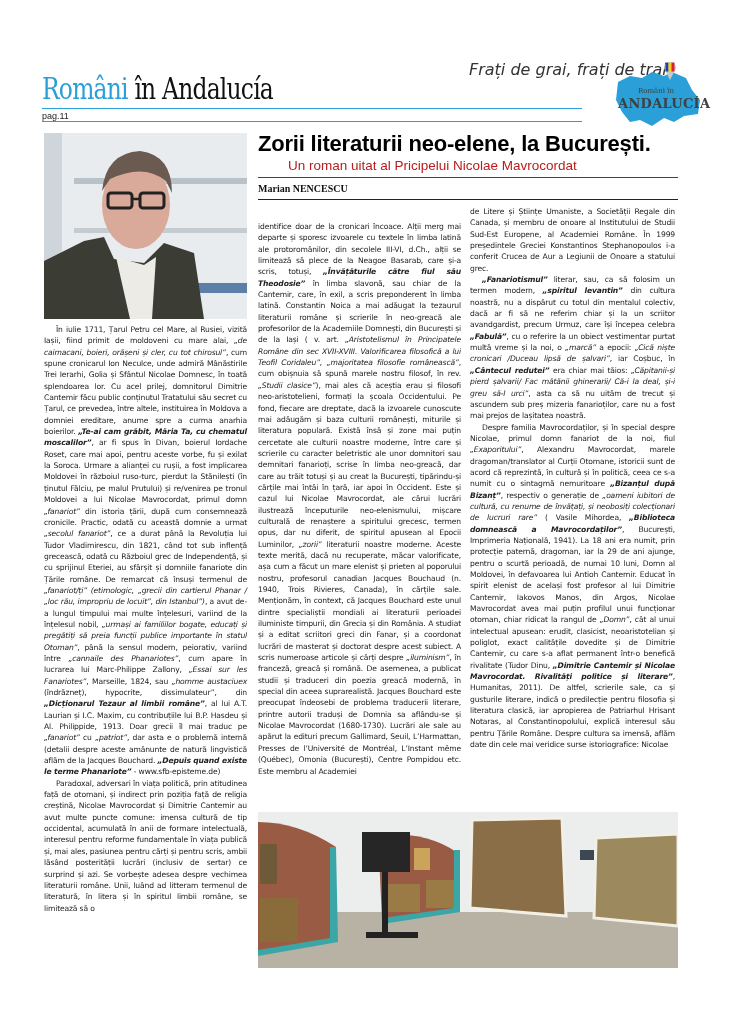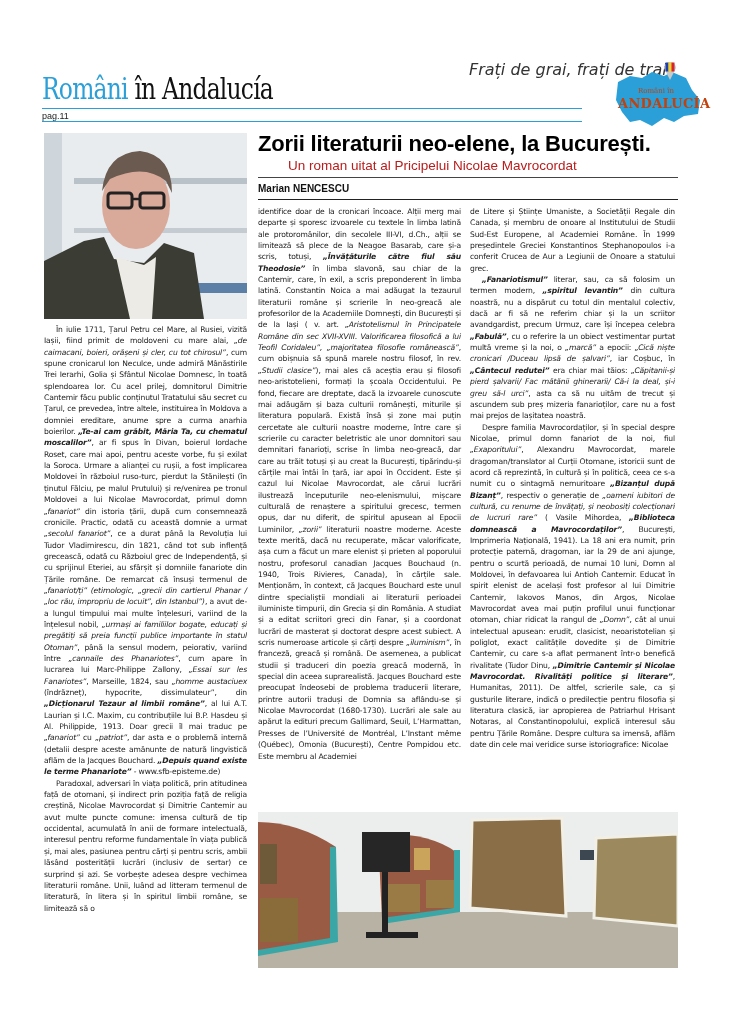--- a/index.html
+++ b/index.html
@@ -7,43 +7,43 @@
 
   
   .masthead { position: absolute; left: 42px; top: 74px; font-family: "DejaVu Serif", serif; font-size: 30px; letter-spacing: -1px; transform: scaleX(0.78); transform-origin: left top; line-height: 1; white-space: nowrap; }
   .masthead .m1 { color: #2a9fd8; }
   .masthead .m2 { color: #111; }
   .pagenum { position: absolute; left: 42px; top: 111px; font-size: 9px; color: #222; }
   .rule-top { position: absolute; left: 42px; top: 108px; width: 540px; height: 1px; background: #2a9fd8; }
   .rule-bot { position: absolute; left: 42px; top: 121px; width: 540px; height: 1px; background: #2a9fd8; }
   .motto { position: absolute; left: 440px; top: 60px; font-family: "DejaVu Sans", sans-serif; font-style: italic; font-size: 16px; color: #333; font-weight: 300; margin-left: 29px; }
   .logo { position: absolute; left: 612px; top: 60px; width: 90px; height: 70px; }
-  .logo-text { position: absolute; left: 618px; top: 88px; width: 76px; text-align: center; color: #c2410c; font-family: "DejaVu Serif", serif; line-height: 1; }
+  .logo-text { position: absolute; left: 618px; top: 88px; width: 76px; text-align: center; color: #404040; font-family: "DejaVu Serif", serif; line-height: 1; }
   .logo-text .l1 { font-size: 7px; display: block; }
   .logo-text .l2 { font-size: 13px; font-weight: bold; display: block; margin-top: 2px; letter-spacing: 0.3px; }
 
   
   .title { position: absolute; left: 258px; top: 131px; font-size: 22px; font-weight: bold; color: #000000; white-space: nowrap; letter-spacing: -0.2px; }
   .subtitle { position: absolute; left: 288px; top: 158px; font-size: 13.5px; font-weight: normal; color: #b91c1c; white-space: nowrap; }
   .sub-rule { position: absolute; left: 258px; top: 177px; width: 420px; height: 1px; background: #444; }
-  .byline { position: absolute; left: 258px; top: 183px; font-family: Liberation Sans, sans-serif; font-weight: bold; font-size: 10px; color: #111; }
+  .byline { position: absolute; left: 258px; top: 183px; font-family: Liberation Serif, serif; font-weight: bold; font-size: 10px; color: #111; }
   .by-rule { position: absolute; left: 258px; top: 199px; width: 420px; height: 1px; background: #222; }
 
   
   .portrait { position: absolute; left: 44px; top: 133px; width: 203px; height: 186px; overflow: hidden; background: linear-gradient(180deg,#dfe5ea 0%,#eef2f4 50%,#cdd5da 100%); }
   .museum { position: absolute; left: 258px; top: 812px; width: 420px; height: 156px; overflow: hidden; background: #e9ebea; }
 
   
   .col { position: absolute; font-family: "DejaVu Sans", sans-serif; font-size: 7.6px; line-height: 11.35px; text-align: justify; color: #222; letter-spacing: -0.15px; }
   .col p { margin: 0; text-indent: 12px; }
   .col p.noindent { text-indent: 0; }
   .col em { font-style: italic; }
   .col b { font-weight: bold; }
   #col1 { left: 44px; top: 324px; width: 203px; }
-  #col2 { left: 258px; top: 206px; width: 203px; }
+  #col2 { left: 258px; top: 221px; width: 203px; }
   #col3 { left: 470px; top: 206px; width: 205px; }
 </style>
 </head>
 <body>
 
 <div class="masthead"><span class="m1">Români</span><span class="m2"> în Andalucía</span></div>
 <div class="rule-top"></div>
 <div class="pagenum">pag.11</div>
 <div class="rule-bot"></div>
 <div class="motto">Frați de grai, frați de trai</div>

